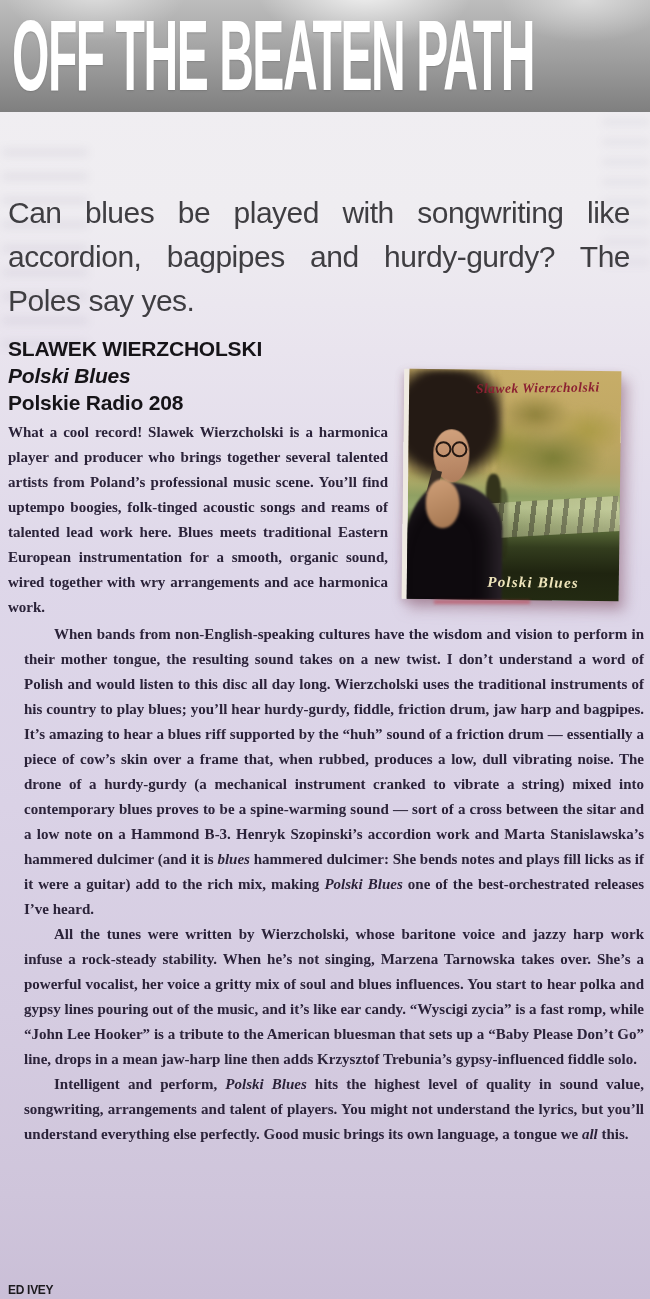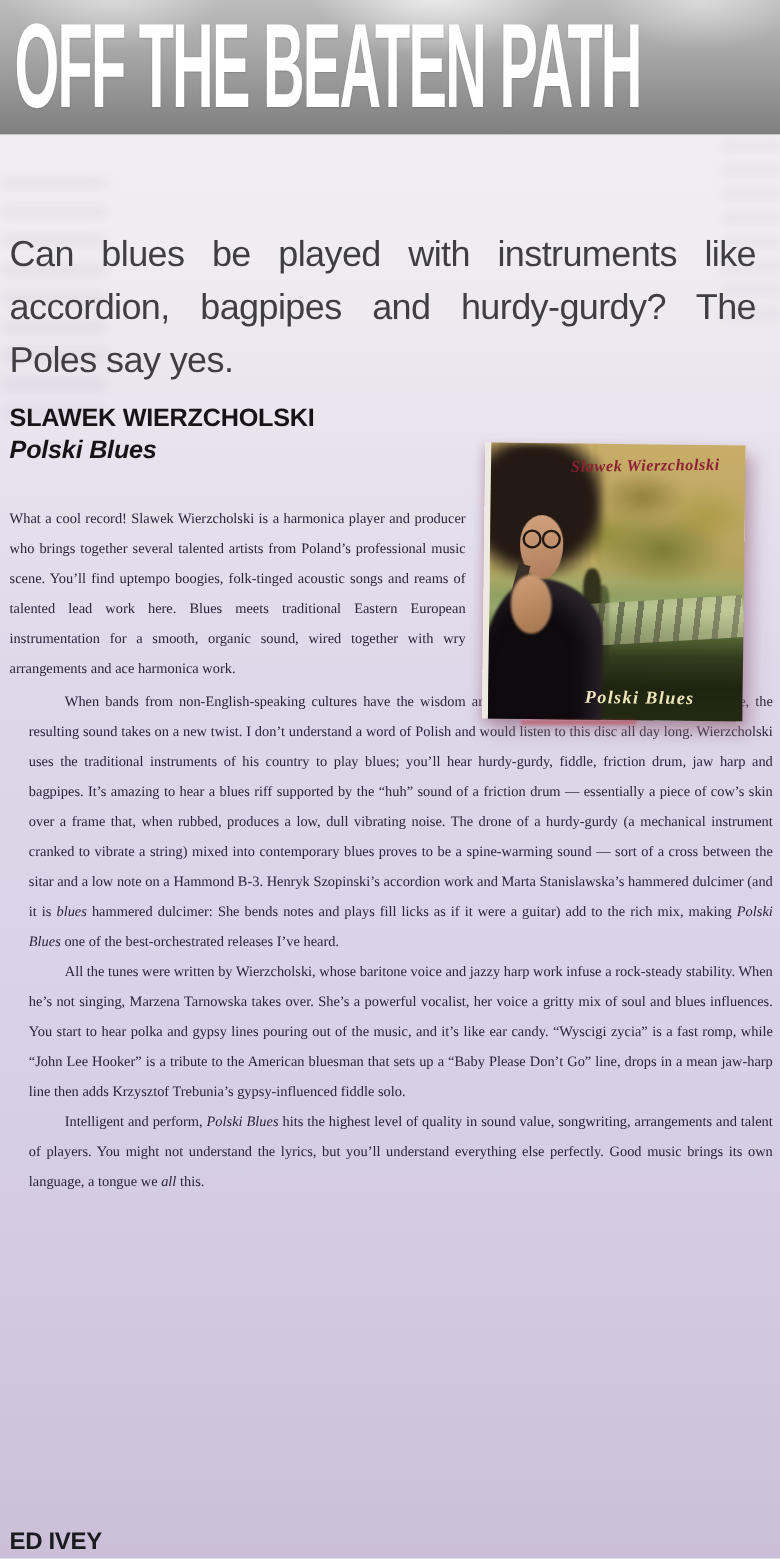--- a/index.html
+++ b/index.html
@@ -40,22 +40,22 @@
   
   .review-head{
     position:absolute;left:8px;top:335px;
     font-family:"Liberation Sans",sans-serif;font-weight:700;font-size:21px;line-height:27px;
     letter-spacing:-.2px;color:#161418;
   }
   .review-head .album{font-style:italic;}
   
   .copy{position:absolute;left:0;top:420px;width:650px;}
   .body{
-    margin:0 6px 0 24px;font-size:12px;line-height:25px;color:#2b2339;
-    text-align:justify;hyphens:auto;
+    margin:0 6px 0 24px;font-size:15px;line-height:25px;color:#2b2339;
+    text-align:justify;hyphens:auto;font-weight:bold;
   }
   .body .it{font-style:italic;}
   .indent{text-indent:30px;}
   .first-row{position:relative;margin-bottom:2px;}
   .p1{width:380px;margin-left:8px;}
   
   .cover{
     position:absolute;right:30px;top:-50px;width:212px;height:230px;
     transform:rotate(.7deg);border-left:5px solid #efeae1;
     box-shadow:6px 9px 14px rgba(150,110,130,.6),-2px 3px 7px rgba(150,110,130,.3);
@@ -95,40 +95,41 @@
   .hand{position:absolute;left:8.5%;top:48%;width:16%;height:21%;filter:blur(.8px);
     background:linear-gradient(160deg,#cf9f78,#a3754f);border-radius:48% 52% 50% 50%;}
   .cover-artist{position:absolute;top:4.5%;left:22%;right:1%;text-align:center;
     font-family:"Liberation Serif",serif;font-style:italic;font-weight:700;font-size:13.5px;
     letter-spacing:.5px;color:#8c2132;transform:rotate(-1.5deg);}
   .cover-title{position:absolute;bottom:4%;left:38%;
     font-family:"Liberation Serif",serif;font-style:italic;font-weight:700;font-size:15px;
     letter-spacing:1.2px;color:#efe5bb;}
   
   .byline{position:absolute;left:8px;bottom:2px;
-    font-family:"Liberation Sans",sans-serif;font-weight:700;font-size:20px;
+    font-family:"Liberation Sans",sans-serif;font-weight:700;font-size:12px;
     letter-spacing:-.3px;color:#1c1a1e;}
 </style>
 </head>
 <body>
 
 <div class="page">
 
   <header class="banner">
     <span class="banner-text">OFF THE BEATEN PATH</span>
   </header>
 
   <div class="smudge smudge-left"></div>
   <div class="smudge smudge-right"></div>
 
-  <p class="intro">Can blues be played with instruments like accordion, bagpipes and hurdy-gurdy? The Poles say yes.</p>
+  <p class="intro">Can blues be played with songwriting like accordion, bagpipes and hurdy-gurdy? The Poles say yes.</p>
 
   <div class="review-head">
     <div class="artist">SLAWEK WIERZCHOLSKI</div>
     <div class="album">Polski Blues</div>
+    <div class="label">Polskie Radio 208</div>
   </div>
 
   <div class="copy">
     <div class="first-row">
       <p class="body p1"><span>What a cool record! Slawek Wierzcholski is a harmonica player and producer who brings together several talented artists from Poland’s professional music scene. You’ll find uptempo boogies, folk-tinged acoustic songs and reams of talented lead work here. Blues meets traditional Eastern European instrumentation for a smooth, organic sound, wired together with wry arrangements and ace harmonica work.</span></p>
       <figure class="cover" style="margin:0;">
         <div class="wheat"></div>
         <div class="canopy"></div>
         <div class="trunk"></div>
         <div class="keys"></div>

